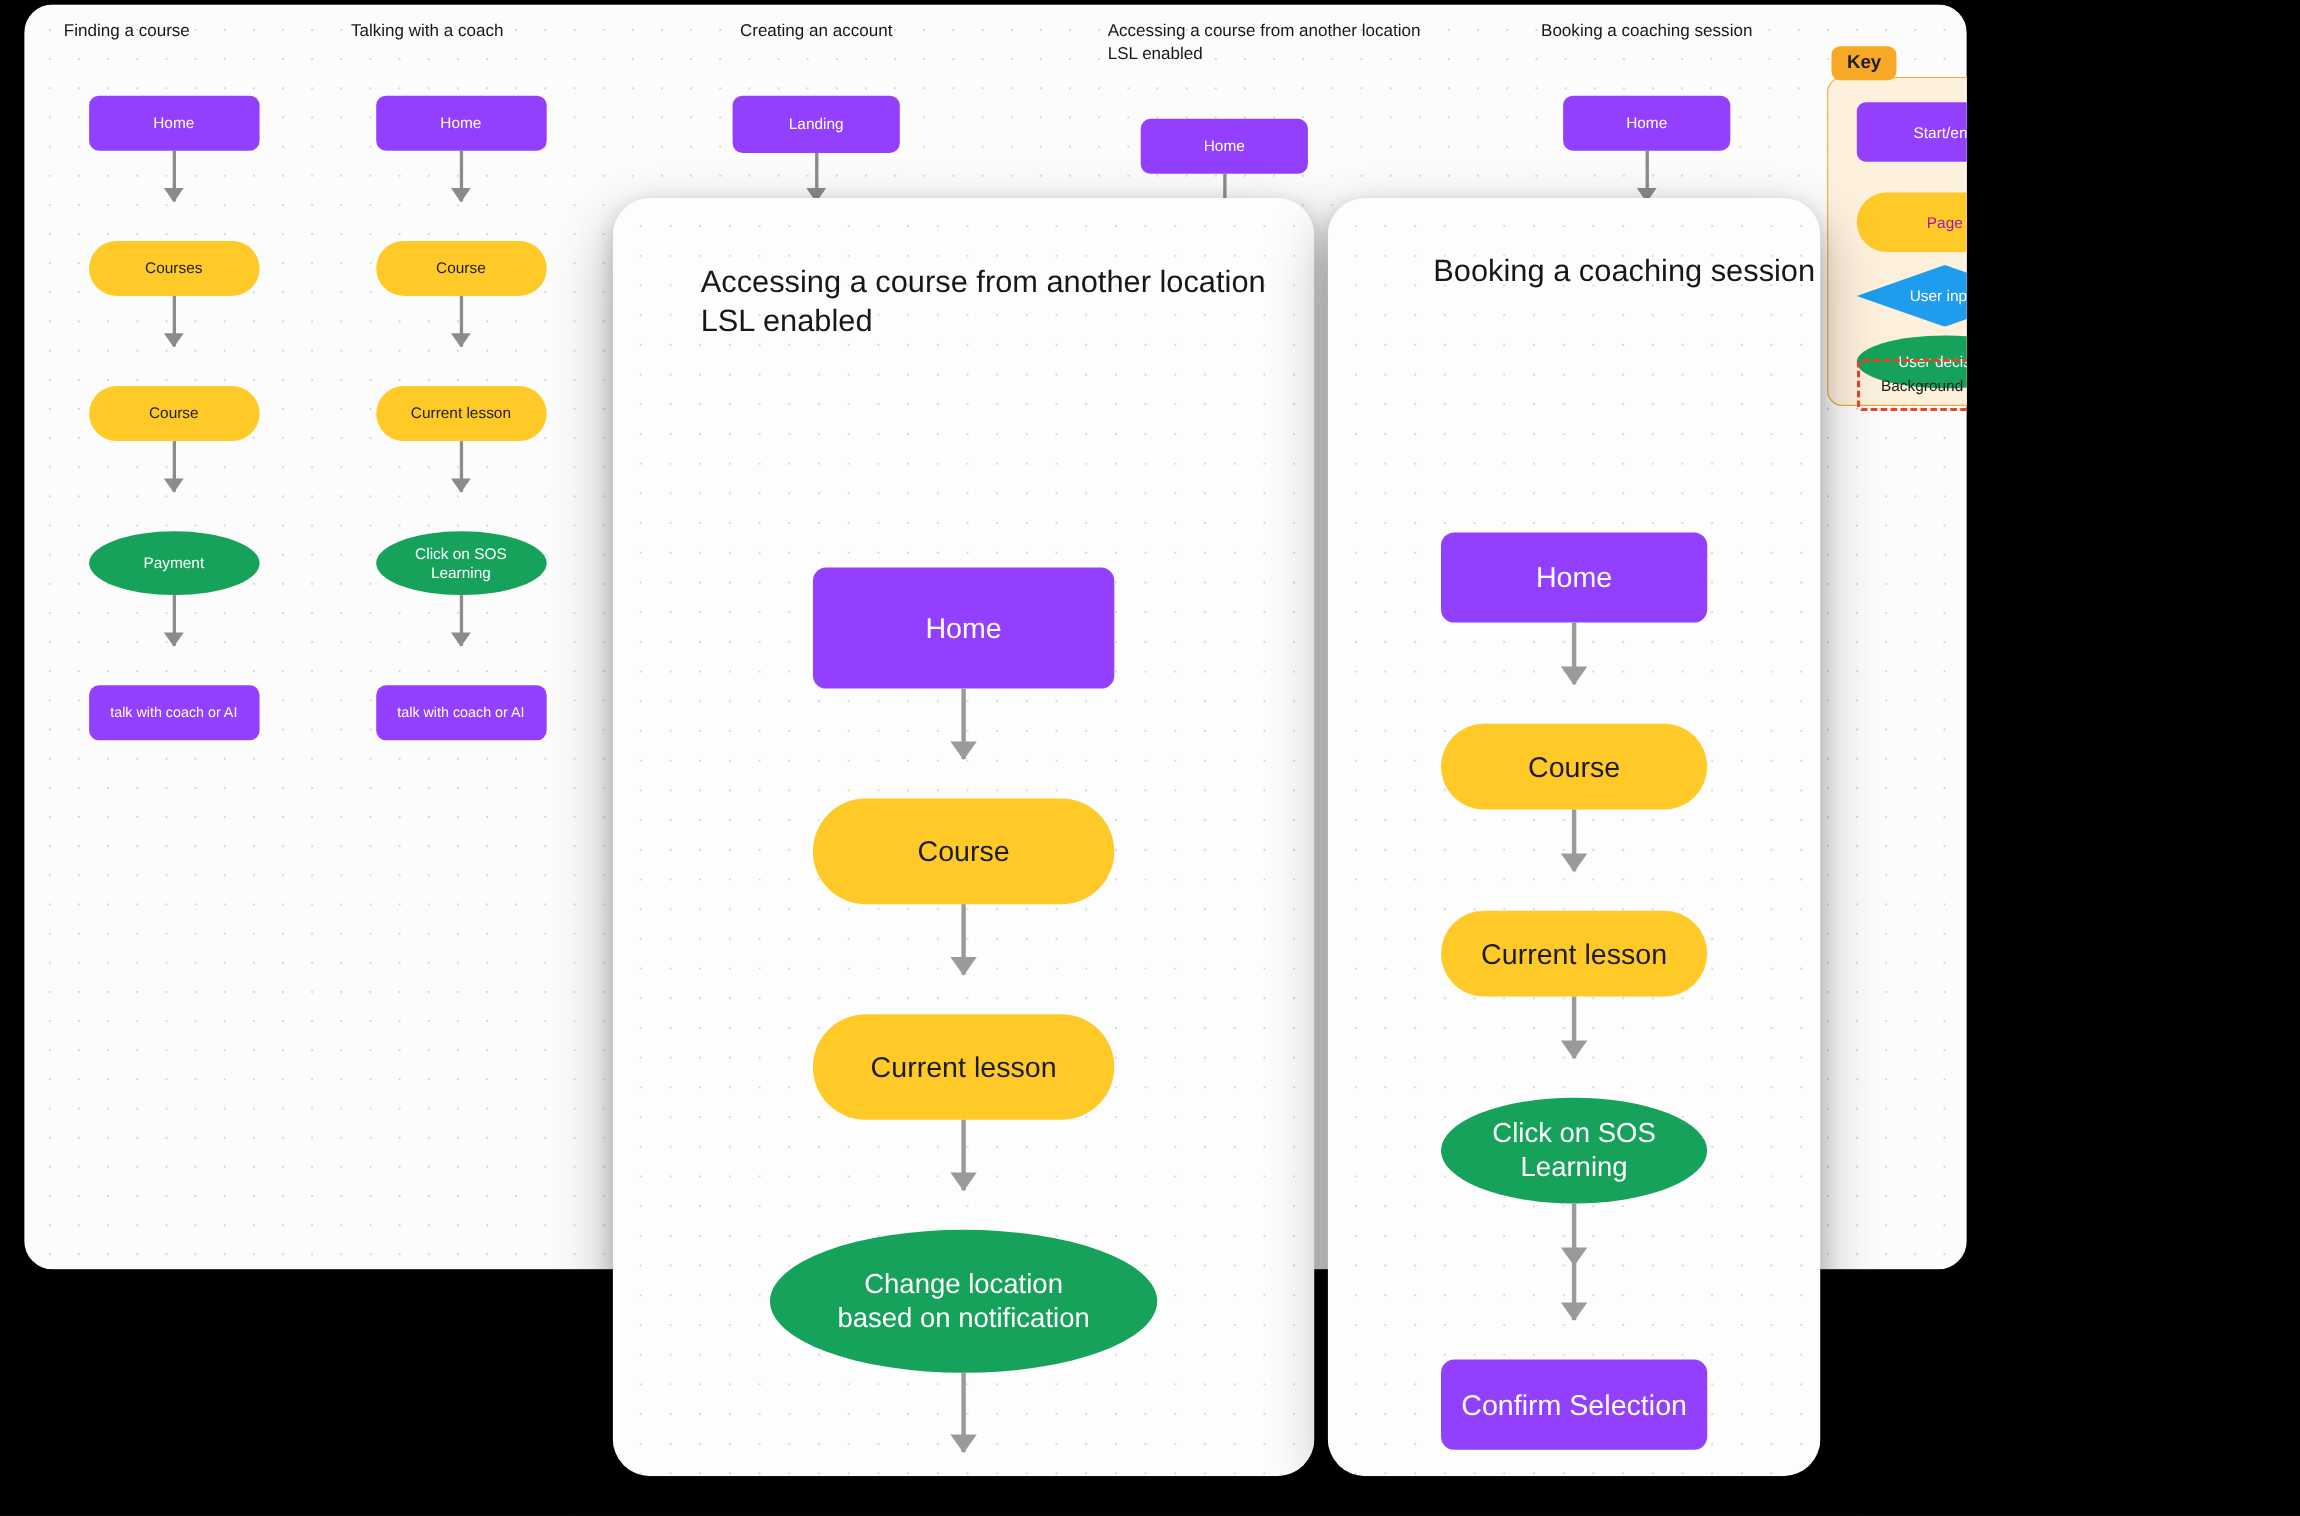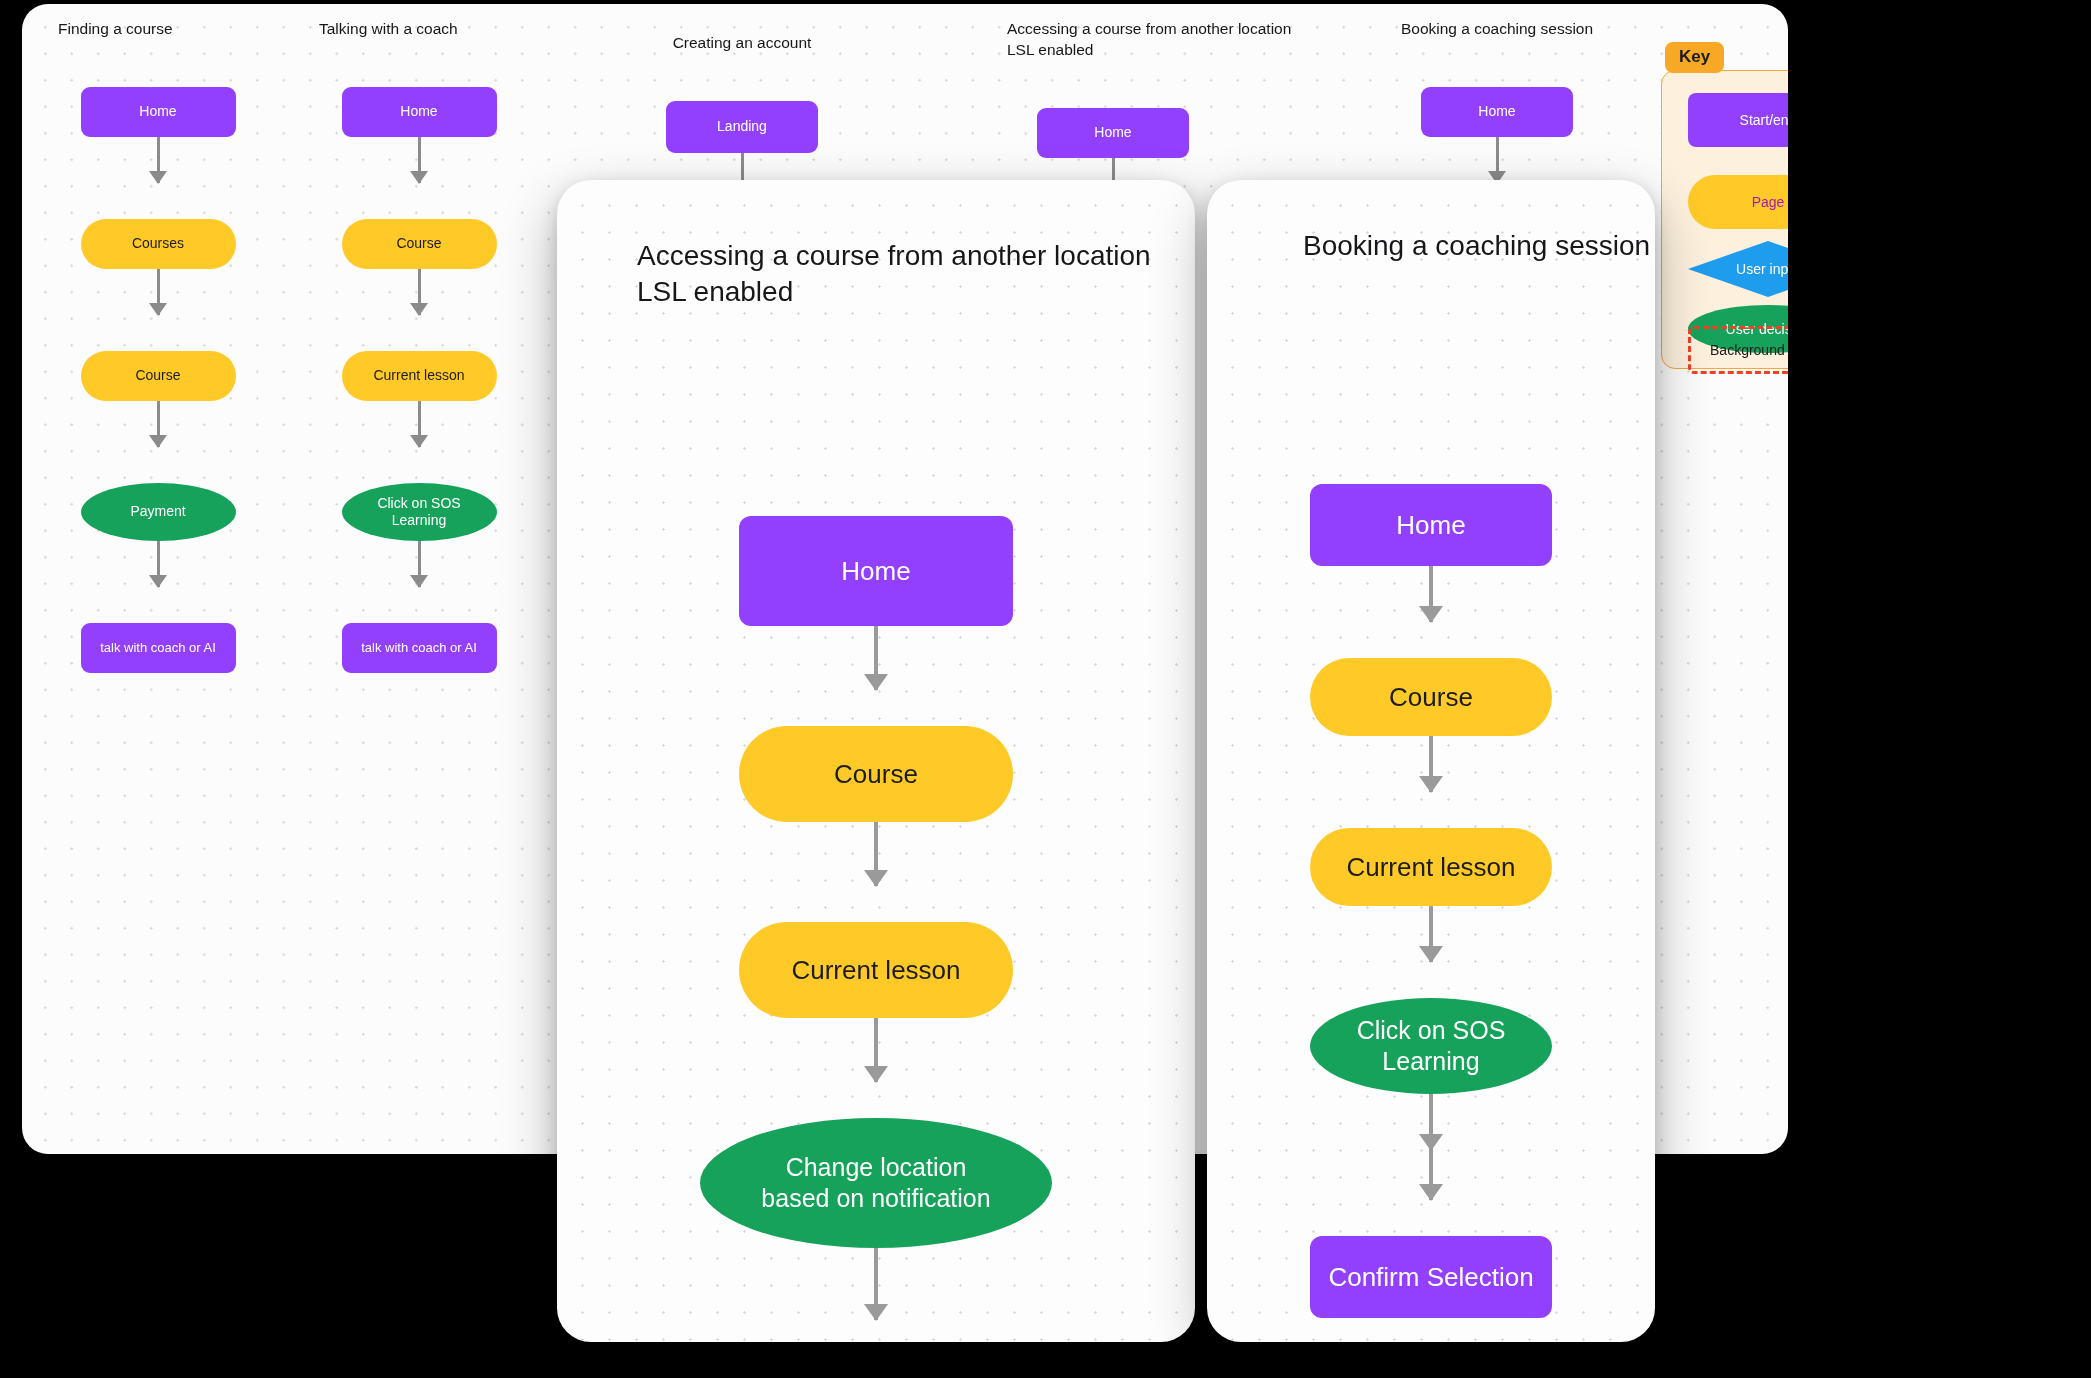--- a/index.html
+++ b/index.html
@@ -203,21 +203,21 @@
       <div class="node page">Course</div>
       <div class="arrow"></div>
       <div class="node page">Current lesson</div>
       <div class="arrow"></div>
       <div class="node decision">Click on SOS
 Learning</div>
       <div class="arrow"></div>
       <div class="node start" style="font-size:13px;">talk with coach or AI</div>
     </div>
 
-    <div class="col small" style="left:620px; top:28px; width:200px;justify-content:center;">
+    <div class="col small" style="left:620px; top:14px; width:200px;justify-content:center;">
       <div class="col-title" style="align-self:center;">Creating an account</div>
       <div class="node start" style="width:152px;height:52px;">Landing</div>
       <div class="arrow" style="height:44px;"></div>
       <div class="node decision" style="width:162px;height:60px;"></div>
     </div>
 
     <div class="col small" style="left:985px; top:14px; width:300px; align-items:flex-start;">
       <div class="col-title">Accessing a course from another location
 LSL enabled</div>
       <div style="display:flex;flex-direction:column;align-items:center;width:200px;margin-left:6px;">

